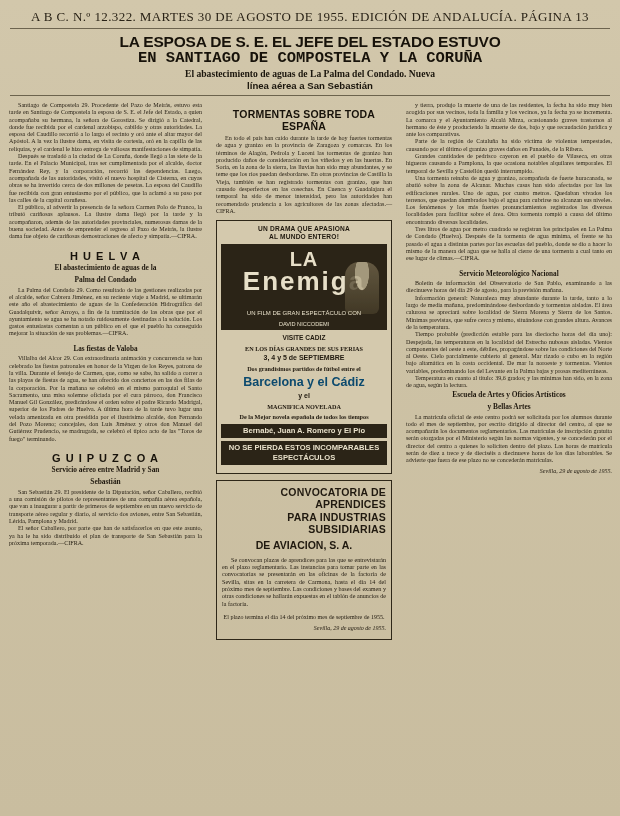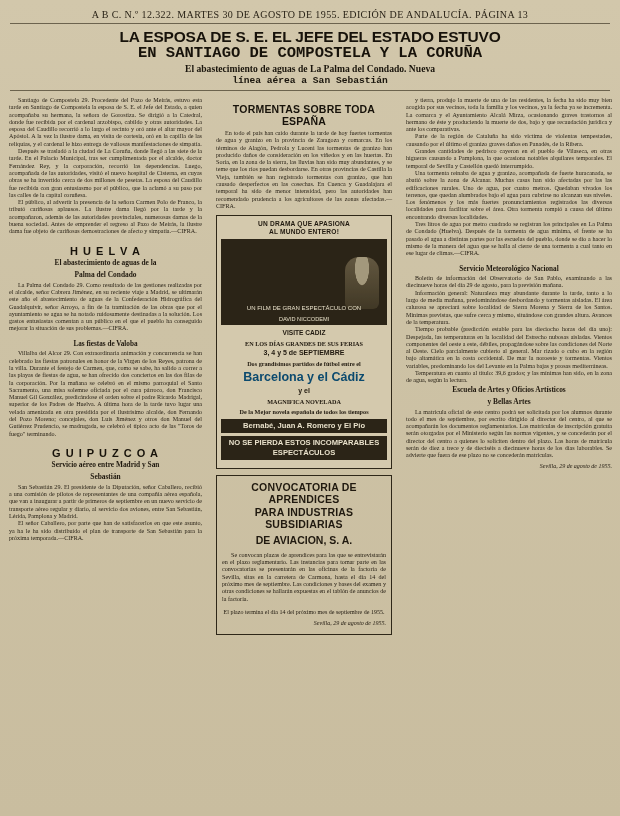--- a/index.html
+++ b/index.html
@@ -11,21 +11,21 @@
     overflow:hidden;
   }
   .page{
     position:relative;
     width:620px;height:816px;
     background:linear-gradient(180deg,#d2c7ab 0%,#cdc2a5 40%,#c9bd9f 100%);
     padding:0;
   }
   .masthead{
     text-align:center;
-    font-size:10px;
+    font-size:13px;
     letter-spacing:.4px;
     padding-top:9px;
     color:#2a2317;
     font-family:"Liberation Serif", serif;
   }
   .rule{
     height:1px;background:#4a412f;margin:3px 10px 0 10px;opacity:.75;
   }
   .headline-block{
     padding:4px 12px 0 12px;
@@ -48,21 +48,21 @@
   }
   .subhead{
     font-family:"Liberation Serif", serif;
     font-weight:bold;
     font-size:9.6px;
     line-height:12px;
     margin-top:1px;
     color:#1b160d;
   }
   .subhead2{
-    font-family:Liberation Mono, monospace;
+    font-family:Liberation Sans, sans-serif;
     font-weight:bold;
     font-size:9.6px;
     line-height:12px;
     color:#1b160d;
   }
   .cols{
     display:flex;
     padding:6px 9px 0 9px;
     gap:7px;
     align-items:flex-start;
@@ -214,21 +214,21 @@
     font-size:7.6px;line-height:10px;
     padding:2px 2px;
     margin:3px 0;
   }
   
   .conv-box{
     border:1.4px solid #2e2718;
     margin-top:6px;padding:5px 5px 6px 5px;
   }
   .conv-title{
-    text-align:center;
+    text-align:right;
     font-family:"Liberation Sans", sans-serif;
     font-weight:bold;
     font-size:10.5px;line-height:12.5px;
     letter-spacing:.2px;
   }
   .conv-title2{
     text-align:center;
     font-family:"Liberation Sans", sans-serif;
     font-weight:bold;
     font-size:10.5px;line-height:13px;
@@ -289,20 +289,24 @@
     <div class="vsep"></div>
 
     <div class="col c2">
       <div class="banner">TORMENTAS SOBRE TODA ESPAÑA</div>
       <p class="body">En todo el país han caído durante la tarde de hoy fuertes tormentas de agua y granizo en la provincia de Zaragoza y comarcas. En los términos de Alagón, Pedrola y Luceni las tormentas de granizo han producido daños de consideración en los viñedos y en las huertas. En Soria, en la zona de la sierra, las lluvias han sido muy abundantes, y se teme que los ríos puedan desbordarse. En otras provincias de Castilla la Vieja, también se han registrado tormentas con granizo, que han causado desperfectos en las cosechas. En Cuenca y Guadalajara el temporal ha sido de menor intensidad, pero las autoridades han recomendado prudencia a los agricultores de las zonas afectadas.—CIFRA.</p>
 
       <div class="ad-box">
         <div class="ad-top">UN DRAMA QUE APASIONA</div>
         <div class="ad-top">AL MUNDO ENTERO!</div>
         <div class="film-art">
+          <div class="bigtitle">
+            <span>LA</span>
+            <small>Enemiga</small>
+          </div>
           <div class="figure-silhouette"></div>
           <div class="cast">UN FILM DE GRAN ESPECTÁCULO CON</div>
           <div class="dirline">DAVID NICCODEMI</div>
         </div>
         <div class="ad-mid">VISITE CADIZ</div>
         <div class="ad-small">EN LOS DÍAS GRANDES DE SUS FERIAS</div>
         <div class="ad-y">3, 4 y 5 de SEPTIEMBRE</div>
         <div class="ad-small">Dos grandísimos partidos de fútbol entre el</div>
         <div class="ad-big">Barcelona y el Cádiz</div>
         <div class="ad-y">y el</div>

